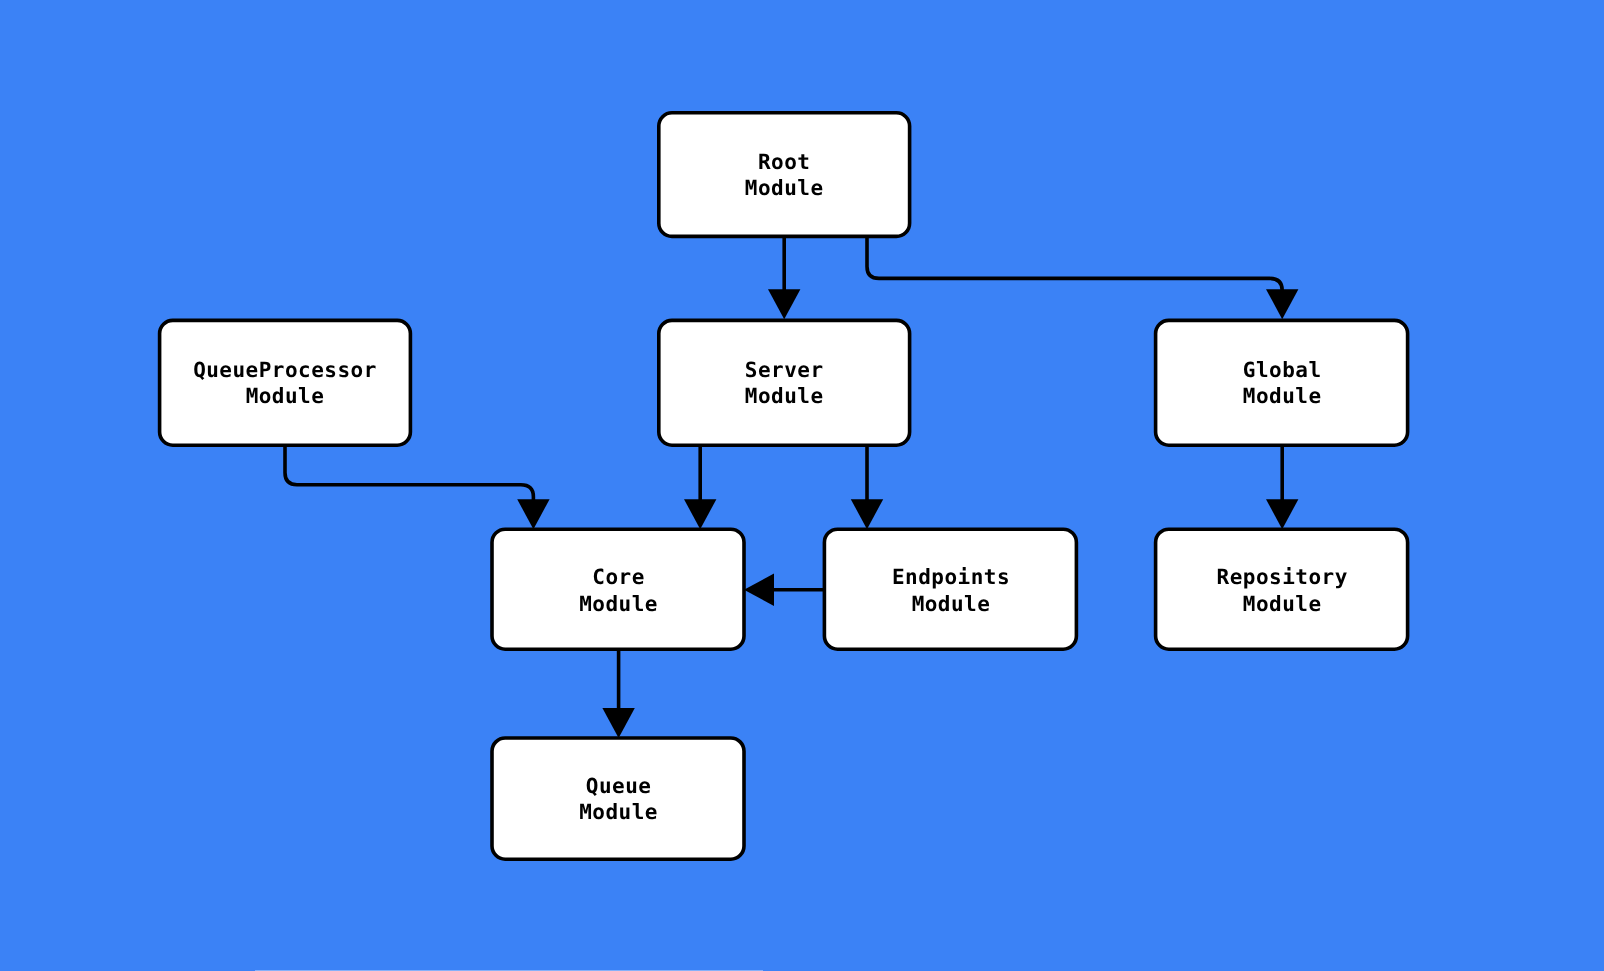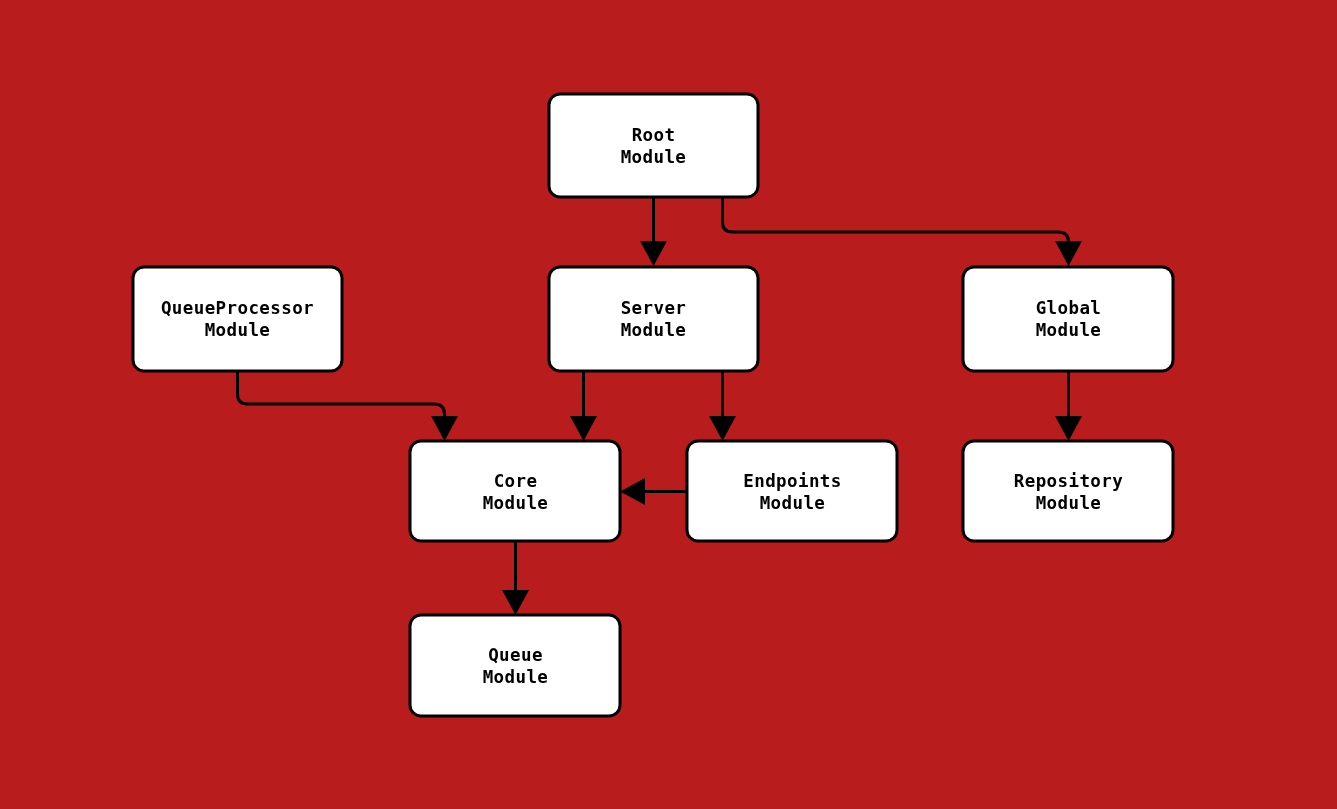--- a/index.html
+++ b/index.html
@@ -11,21 +11,21 @@
   body {
     width: 1337px;
     height: 809px;
     overflow: hidden;
     font-family: "DejaVu Sans Mono", "Liberation Mono", monospace;
   }
   #diagram-root {
     position: relative;
     width: 1337px;
     height: 809px;
-    background: #b91c1c;
+    background: #3b82f6;
   }
   #diagram-svg {
     position: absolute;
     top: 0;
     left: 0;
     width: 1337px;
     height: 809px;
     display: block;
   }
   .node-rect {

